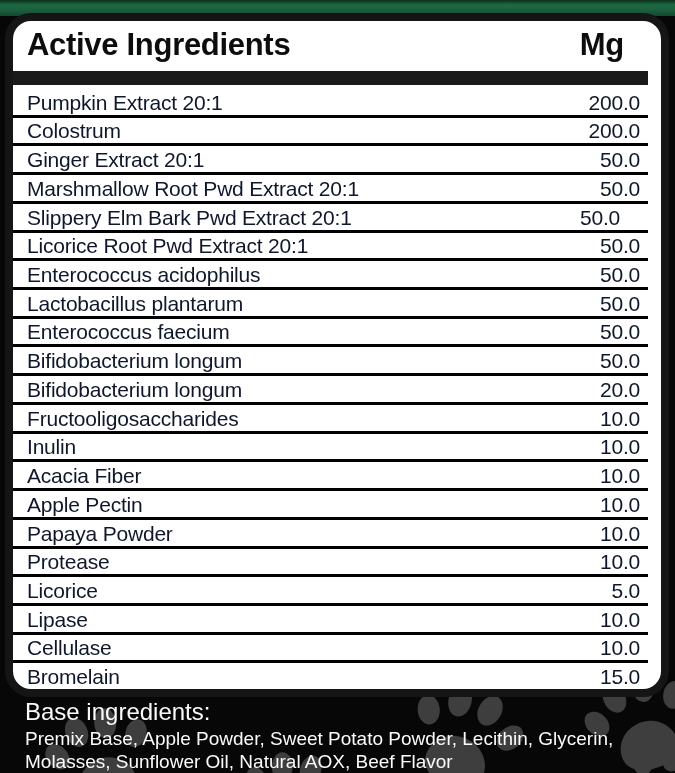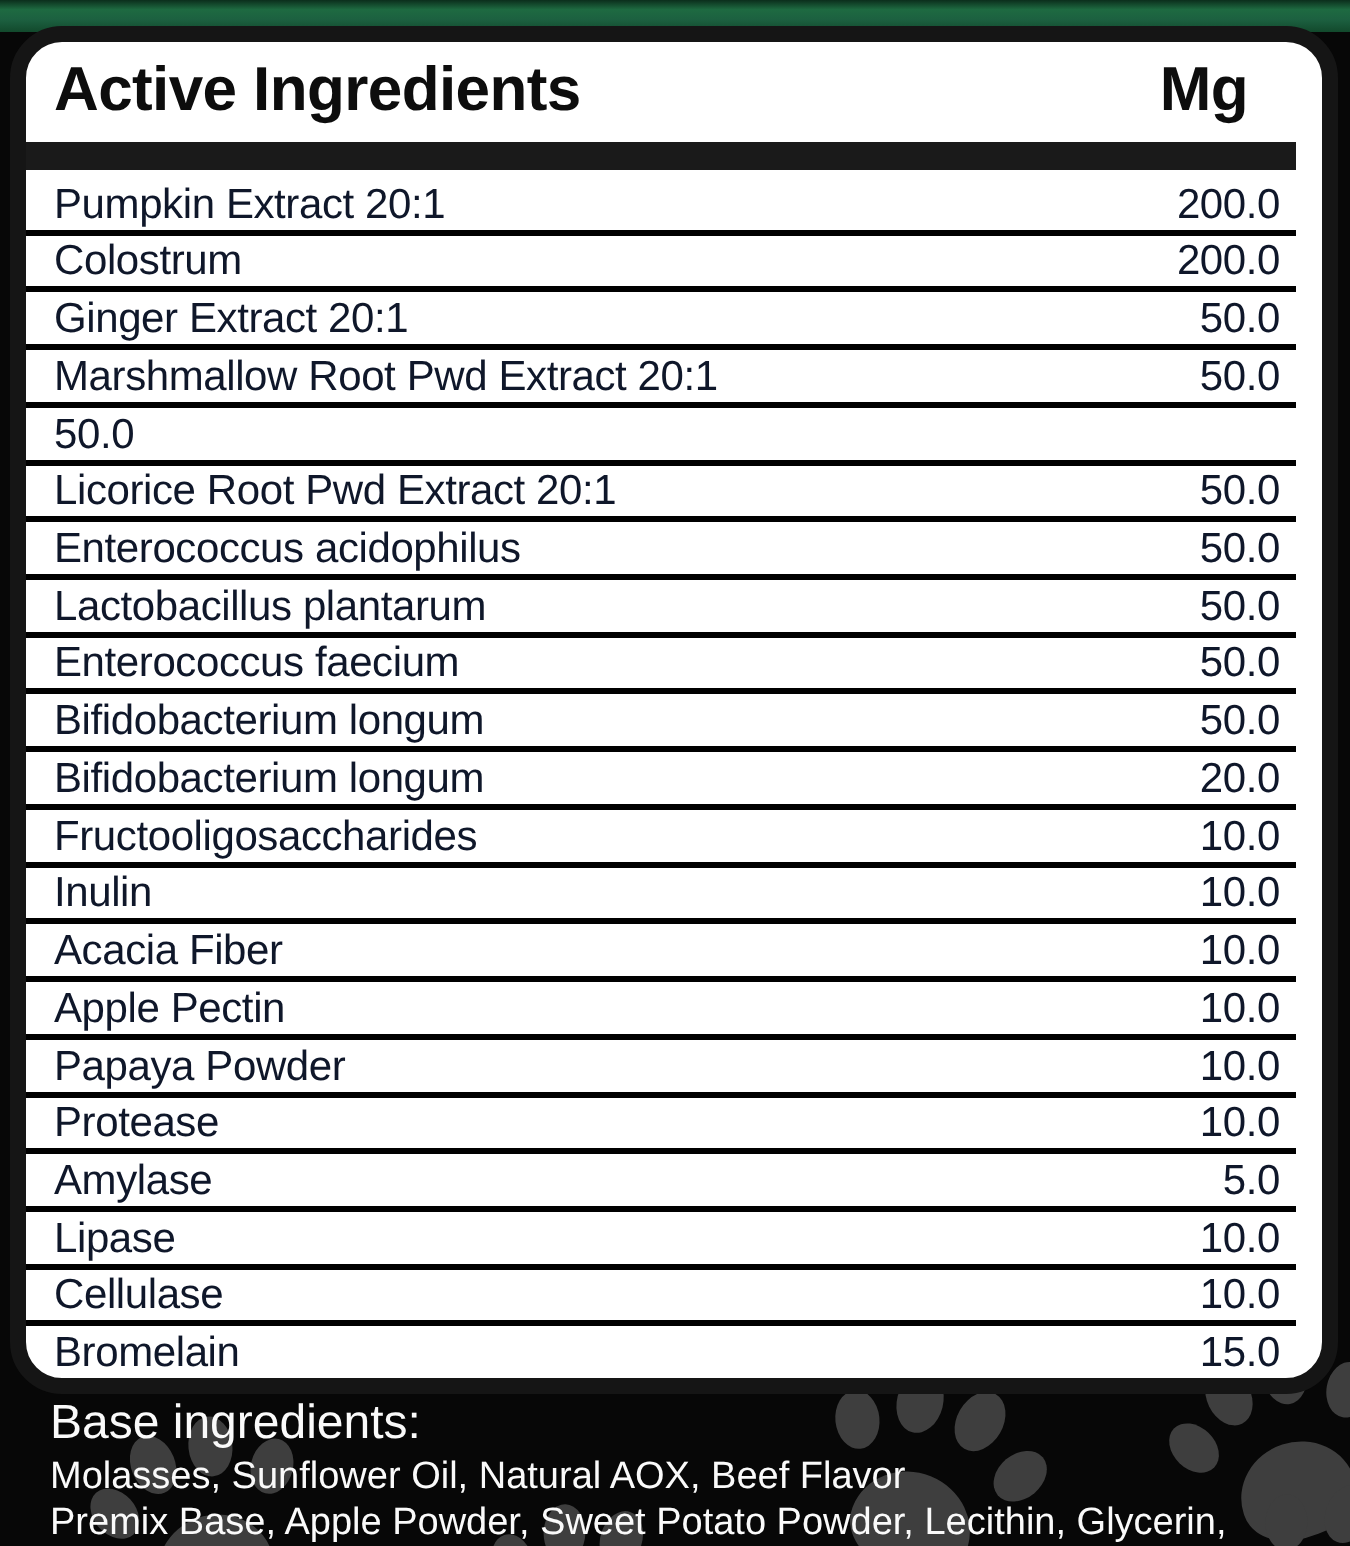--- a/index.html
+++ b/index.html
@@ -117,20 +117,21 @@
         </div>
         <div class="row">
           <span class="ing">Ginger Extract 20:1</span>
           <span class="mg">50.0</span>
         </div>
         <div class="row">
           <span class="ing">Marshmallow Root Pwd Extract 20:1</span>
           <span class="mg">50.0</span>
         </div>
         <div class="row">
+          <span class="ing">Slippery Elm Bark Pwd Extract 20:1</span>
           <span class="mg">50.0</span>
         </div>
         <div class="row">
           <span class="ing">Licorice Root Pwd Extract 20:1</span>
           <span class="mg">50.0</span>
         </div>
         <div class="row">
           <span class="ing">Enterococcus acidophilus</span>
           <span class="mg">50.0</span>
         </div>
@@ -168,39 +169,39 @@
         </div>
         <div class="row">
           <span class="ing">Papaya Powder</span>
           <span class="mg">10.0</span>
         </div>
         <div class="row">
           <span class="ing">Protease</span>
           <span class="mg">10.0</span>
         </div>
         <div class="row">
-          <span class="ing">Amylase</span>
+          <span class="ing">Licorice</span>
           <span class="mg">5.0</span>
         </div>
         <div class="row">
           <span class="ing">Lipase</span>
           <span class="mg">10.0</span>
         </div>
         <div class="row">
           <span class="ing">Cellulase</span>
           <span class="mg">10.0</span>
         </div>
         <div class="row">
           <span class="ing">Bromelain</span>
           <span class="mg">15.0</span>
         </div>
       </div>
   </div>
 
   <div class="base">
     <div class="base-label">Base ingredients:</div>
     <div id="base-lines">
+        <div class="base-line">Premix Base, Apple Powder, Sweet Potato Powder, Lecithin, Glycerin,</div>
         <div class="base-line">Molasses, Sunflower Oil, Natural AOX, Beef Flavor</div>
-        <div class="base-line">Premix Base, Apple Powder, Sweet Potato Powder, Lecithin, Glycerin,</div>
       </div>
   </div>
 
 </div>
 
 </body></html>

